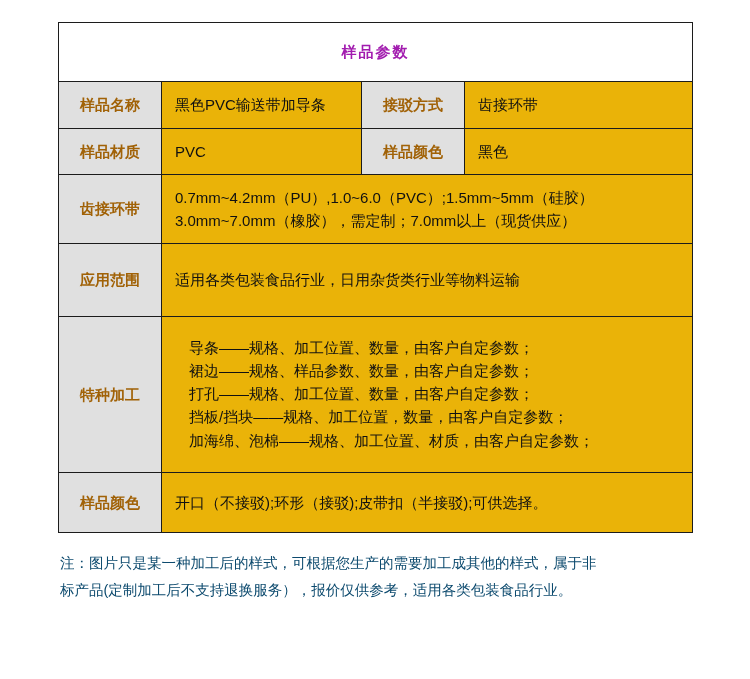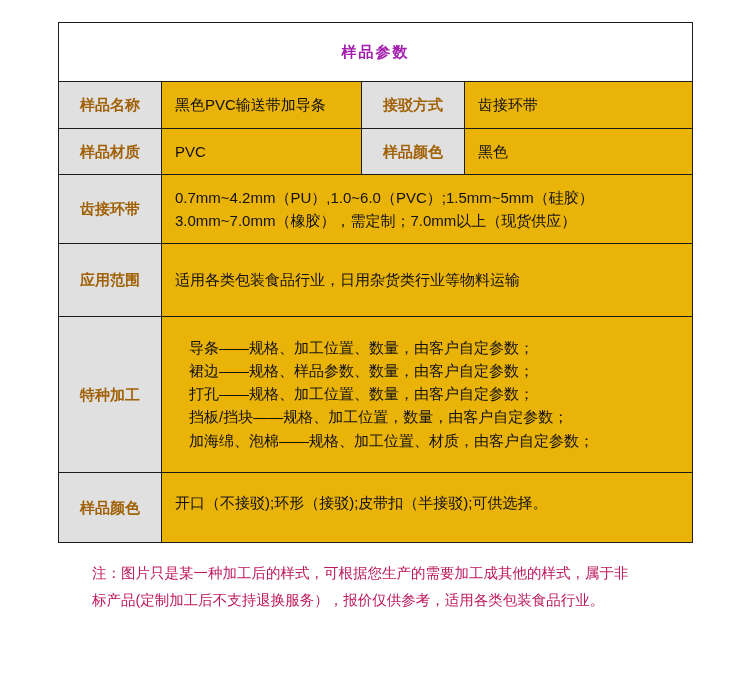--- a/index.html
+++ b/index.html
@@ -59,24 +59,23 @@
     display: block;
   }
   .indent {
     padding-left: 14px;
   }
   .note {
     width: 634px;
     margin-top: 17px;
     font-size: 14.5px;
     line-height: 1.85;
-    color: #be185d;
+    color: #0c4a6e;
     padding-left: 2px;
     box-sizing: border-box;
-    margin-left: 32px;
   }
   .note span { display: block; }
 </style>
 </head>
 <body>
 
 <div class="page">
 
   <table class="spec">
     <colgroup>
@@ -117,21 +116,21 @@
         <td class="value multiline" colspan="3" style="padding:19px 0 20px 13px;">
           <span class="indent">导条——规格、加工位置、数量，由客户自定参数；</span>
           <span class="indent">裙边——规格、样品参数、数量，由客户自定参数；</span>
           <span class="indent">打孔——规格、加工位置、数量，由客户自定参数；</span>
           <span class="indent">挡板/挡块——规格、加工位置，数量，由客户自定参数；</span>
           <span class="indent">加海绵、泡棉——规格、加工位置、材质，由客户自定参数；</span>
         </td>
       </tr>
       <tr>
         <td class="label" style="padding-top:18px;padding-bottom:18px;">样品颜色</td>
-        <td class="value" colspan="3" style="padding-top:18px;padding-bottom:28px;">开口（不接驳);环形（接驳);皮带扣（半接驳);可供选择。</td>
+        <td class="value" colspan="3" style="padding-top:18px;padding-bottom:18px;">开口（不接驳);环形（接驳);皮带扣（半接驳);可供选择。</td>
       </tr>
     </tbody>
   </table>
 
   <div class="note">
     <span>注：图片只是某一种加工后的样式，可根据您生产的需要加工成其他的样式，属于非</span>
     <span>标产品(定制加工后不支持退换服务），报价仅供参考，适用各类包装食品行业。</span>
   </div>
 
 </div>

